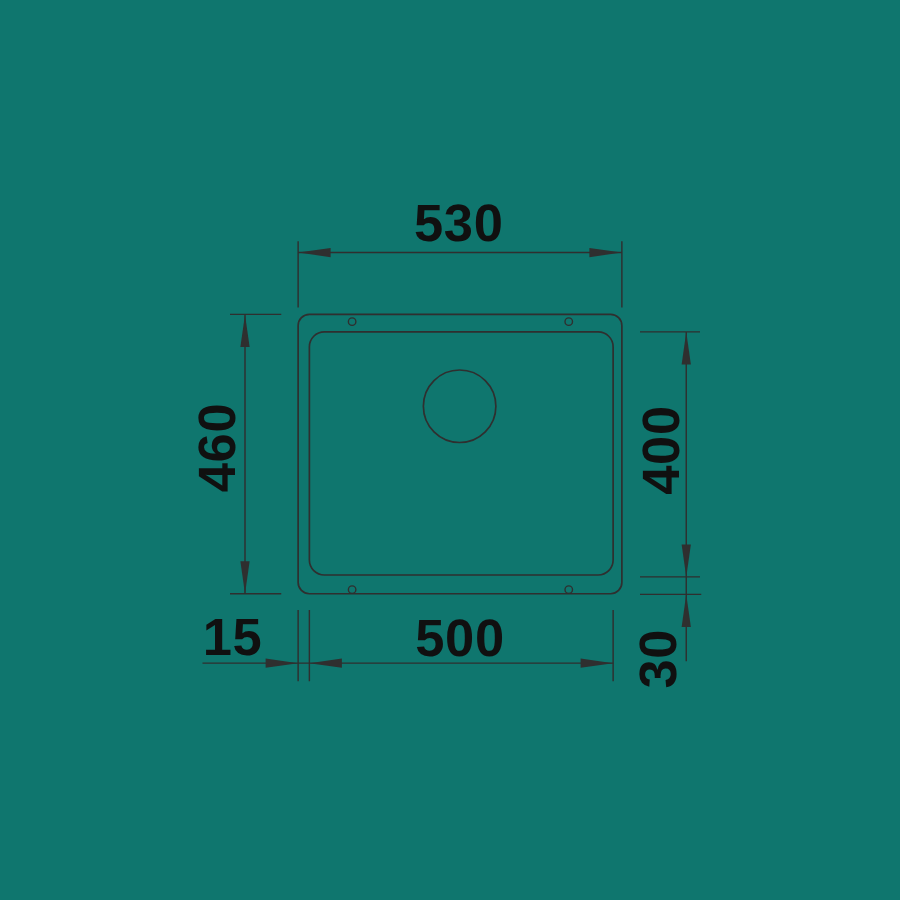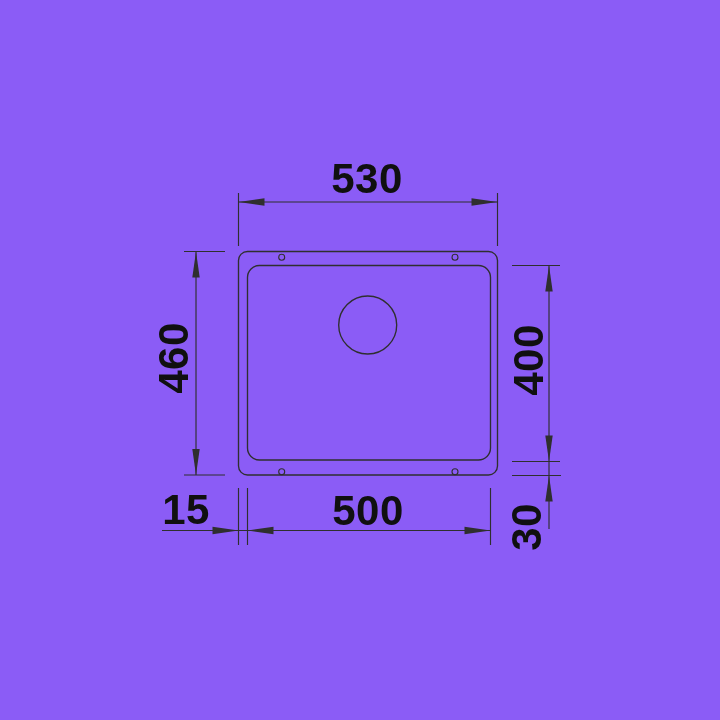--- a/index.html
+++ b/index.html
@@ -4,21 +4,21 @@
 <style>
   html, body {
     margin: 0;
     padding: 0;
     background: #ffffff;
   }
   .stage {
     width: 720px;
     height: 720px;
     position: relative;
-    background: #8b5cf6;
+    background: #0f766e;
     overflow: hidden;
   }
   svg { display: block; }
   .outline { stroke-width: 1.35; }
   .thin    { stroke-width: 1.15; }
   .hole    { stroke-width: 1.1; }
   .dim-label {
     font-family: "Liberation Sans", "DejaVu Sans", sans-serif;
     font-weight: 700;
     font-size: 42px;

